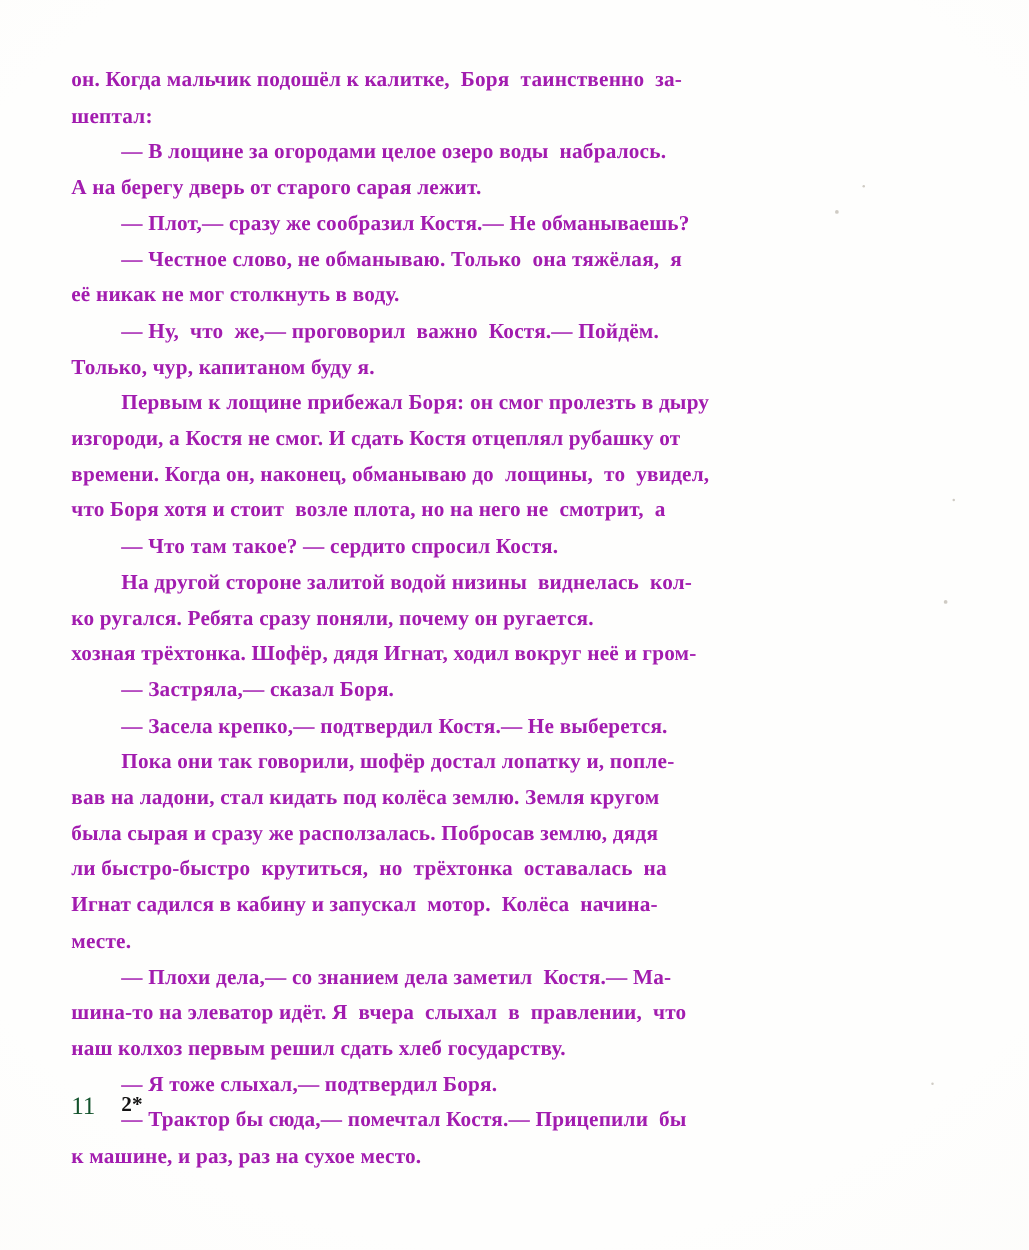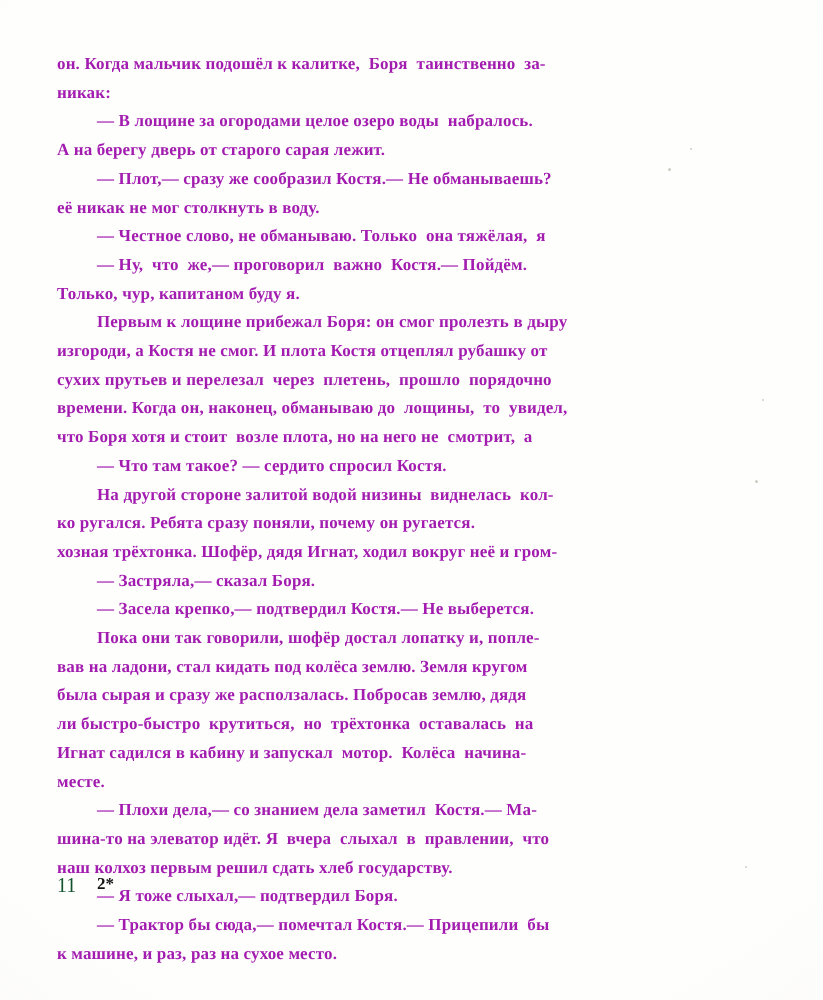--- a/index.html
+++ b/index.html
@@ -82,31 +82,30 @@
   <div class="paper-tone"></div>
 
   <div class="speck" style="left:668px; top:168px; width:3px; height:3px;"></div>
   <div class="speck" style="left:690px; top:148px; width:2px; height:2px;"></div>
   <div class="speck" style="left:755px; top:480px; width:3px; height:3px;"></div>
   <div class="speck" style="left:762px; top:399px; width:2px; height:2px;"></div>
   <div class="speck" style="left:745px; top:866px; width:2px; height:2px;"></div>
 
   <div class="text-block" id="text-body">
       <div class="line">он. Когда мальчик подошёл к калитке,  Боря  таинственно  за-</div>
-      <div class="line">никак:</div>
+      <div class="line">шептал:</div>
       <div class="line indent">— В лощине за огородами целое озеро воды  набралось.</div>
       <div class="line">А на берегу дверь от старого сарая лежит.</div>
       <div class="line indent">— Плот,— сразу же сообразил Костя.— Не обманываешь?</div>
+      <div class="line indent">— Честное слово, не обманываю. Только  она тяжёлая,  я</div>
       <div class="line">её никак не мог столкнуть в воду.</div>
-      <div class="line indent">— Честное слово, не обманываю. Только  она тяжёлая,  я</div>
       <div class="line indent">— Ну,  что  же,— проговорил  важно  Костя.— Пойдём.</div>
       <div class="line">Только, чур, капитаном буду я.</div>
       <div class="line indent">Первым к лощине прибежал Боря: он смог пролезть в дыру</div>
-      <div class="line">изгороди, а Костя не смог. И плота Костя отцеплял рубашку от</div>
-      <div class="line">сухих прутьев и перелезал  через  плетень,  прошло  порядочно</div>
+      <div class="line">изгороди, а Костя не смог. И сдать Костя отцеплял рубашку от</div>
       <div class="line">времени. Когда он, наконец, обманываю до  лощины,  то  увидел,</div>
       <div class="line">что Боря хотя и стоит  возле плота, но на него не  смотрит,  а</div>
       <div class="line indent">— Что там такое? — сердито спросил Костя.</div>
       <div class="line indent">На другой стороне залитой водой низины  виднелась  кол-</div>
       <div class="line">ко ругался. Ребята сразу поняли, почему он ругается.</div>
       <div class="line">хозная трёхтонка. Шофёр, дядя Игнат, ходил вокруг неё и гром-</div>
       <div class="line indent">— Застряла,— сказал Боря.</div>
       <div class="line indent">— Засела крепко,— подтвердил Костя.— Не выберется.</div>
       <div class="line indent">Пока они так говорили, шофёр достал лопатку и, попле-</div>
       <div class="line">вав на ладони, стал кидать под колёса землю. Земля кругом</div>

